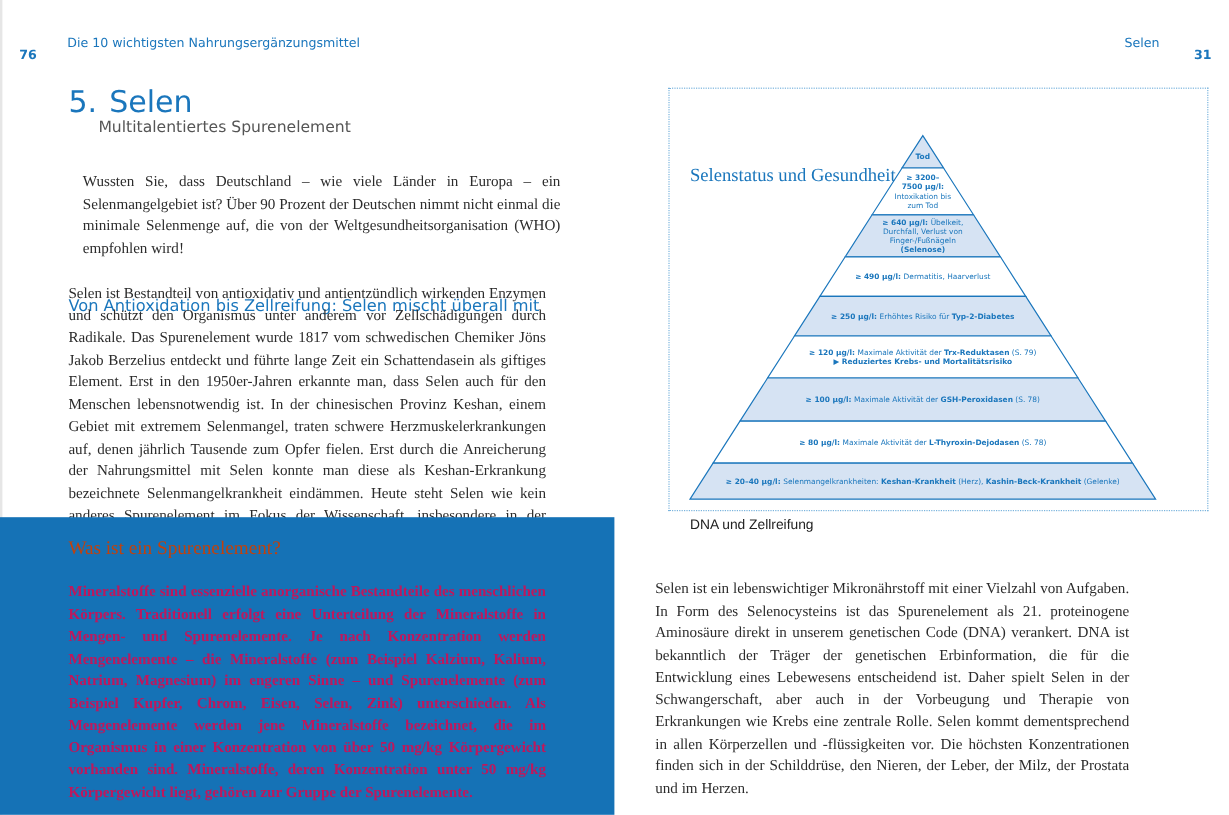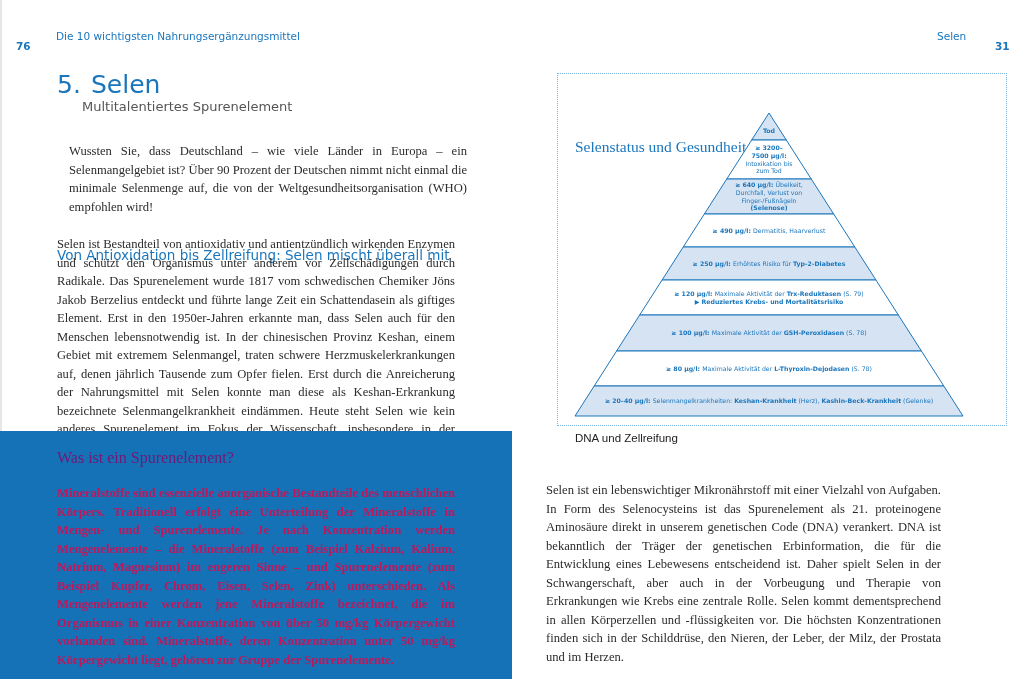--- a/index.html
+++ b/index.html
@@ -16,21 +16,21 @@
   .ch-title { position:absolute; left:57px; top:70px; font-family:"DejaVu Sans", sans-serif; font-size:25px; color:#1a76bc; }
   .ch-title .num { display:inline-block; width:26px; }
   .ch-sub { position:absolute; left:82px; top:99px; font-family:"DejaVu Sans", sans-serif; font-size:13px; color:#555; }
 
   .body-text { position:absolute; font-size:12.6px; line-height:18.5px; text-align:justify; color:#2b2b2b; }
   #intro { left:57px; top:142px; width:398px;margin-left:12px; }
   .h2 { position:absolute; left:57px; top:203px; font-family:"DejaVu Sans", sans-serif; font-size:13.5px; color:#1a76bc;margin-top:44px; }
   #para1 { left:57px; top:235px; width:398px; }
 
   .infobox { position:absolute; left:0; top:431px; width:512px; height:248px; background:#1572b6; }
-  .infobox-title { position:absolute; left:57px; top:449px; font-size:16px; color:#701a75; }
+  .infobox-title { position:absolute; left:57px; top:449px; font-size:16px; color:#c2410c; }
   #infobox-text { left:57px; top:484px; width:398px; color:#be185d;font-weight:bold; }
 
   .chart-box { position:absolute; left:557px; top:73px; width:450px; height:353px;
                border:1.5px dotted #79b3dd; box-sizing:border-box; }
   .chart-title { position:absolute; left:575px; top:90px; font-size:15.5px; color:#1a76bc;margin-top:48px; }
   svg#pyramid { position:absolute; left:0; top:0; }
   .ptext { font-family:"DejaVu Sans", sans-serif; font-size:6.2px; fill:#1a76bc; }
 
   .h3 { position:absolute; left:575px; top:432px; font-family:Liberation Sans, sans-serif; font-size:11.5px; color:#222; }
   #para2 { left:546px; top:481px; width:395px; }

